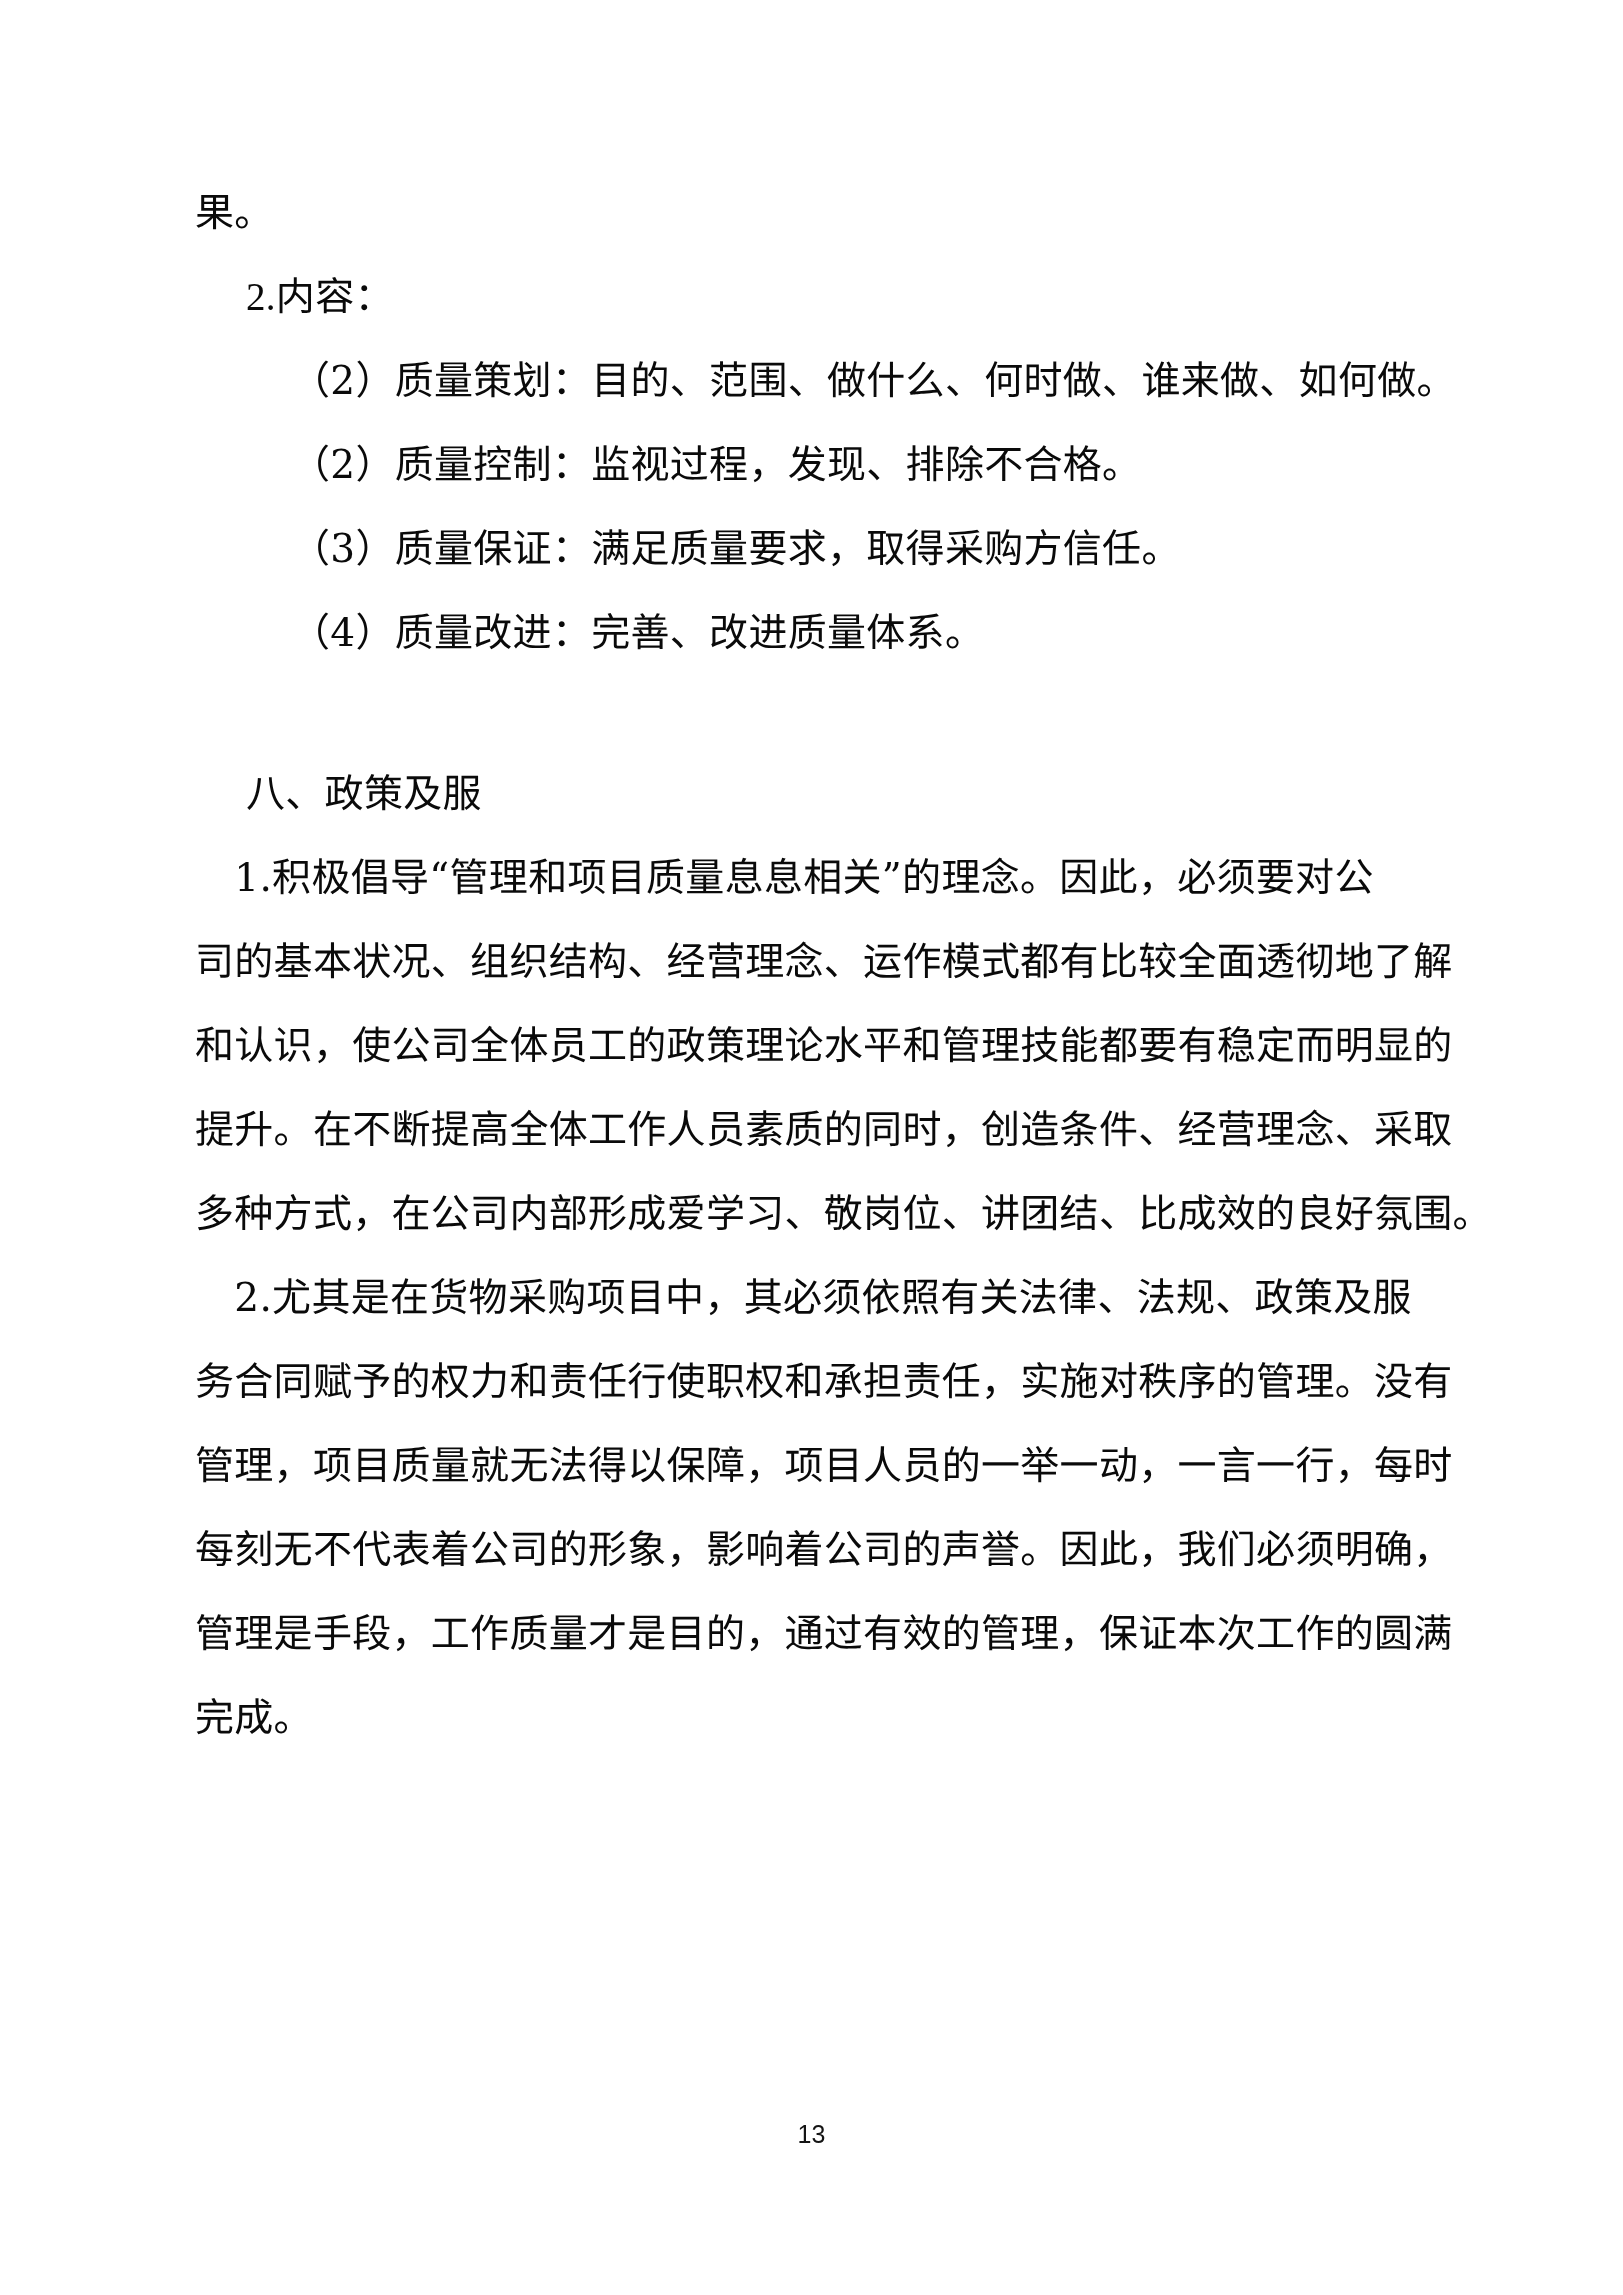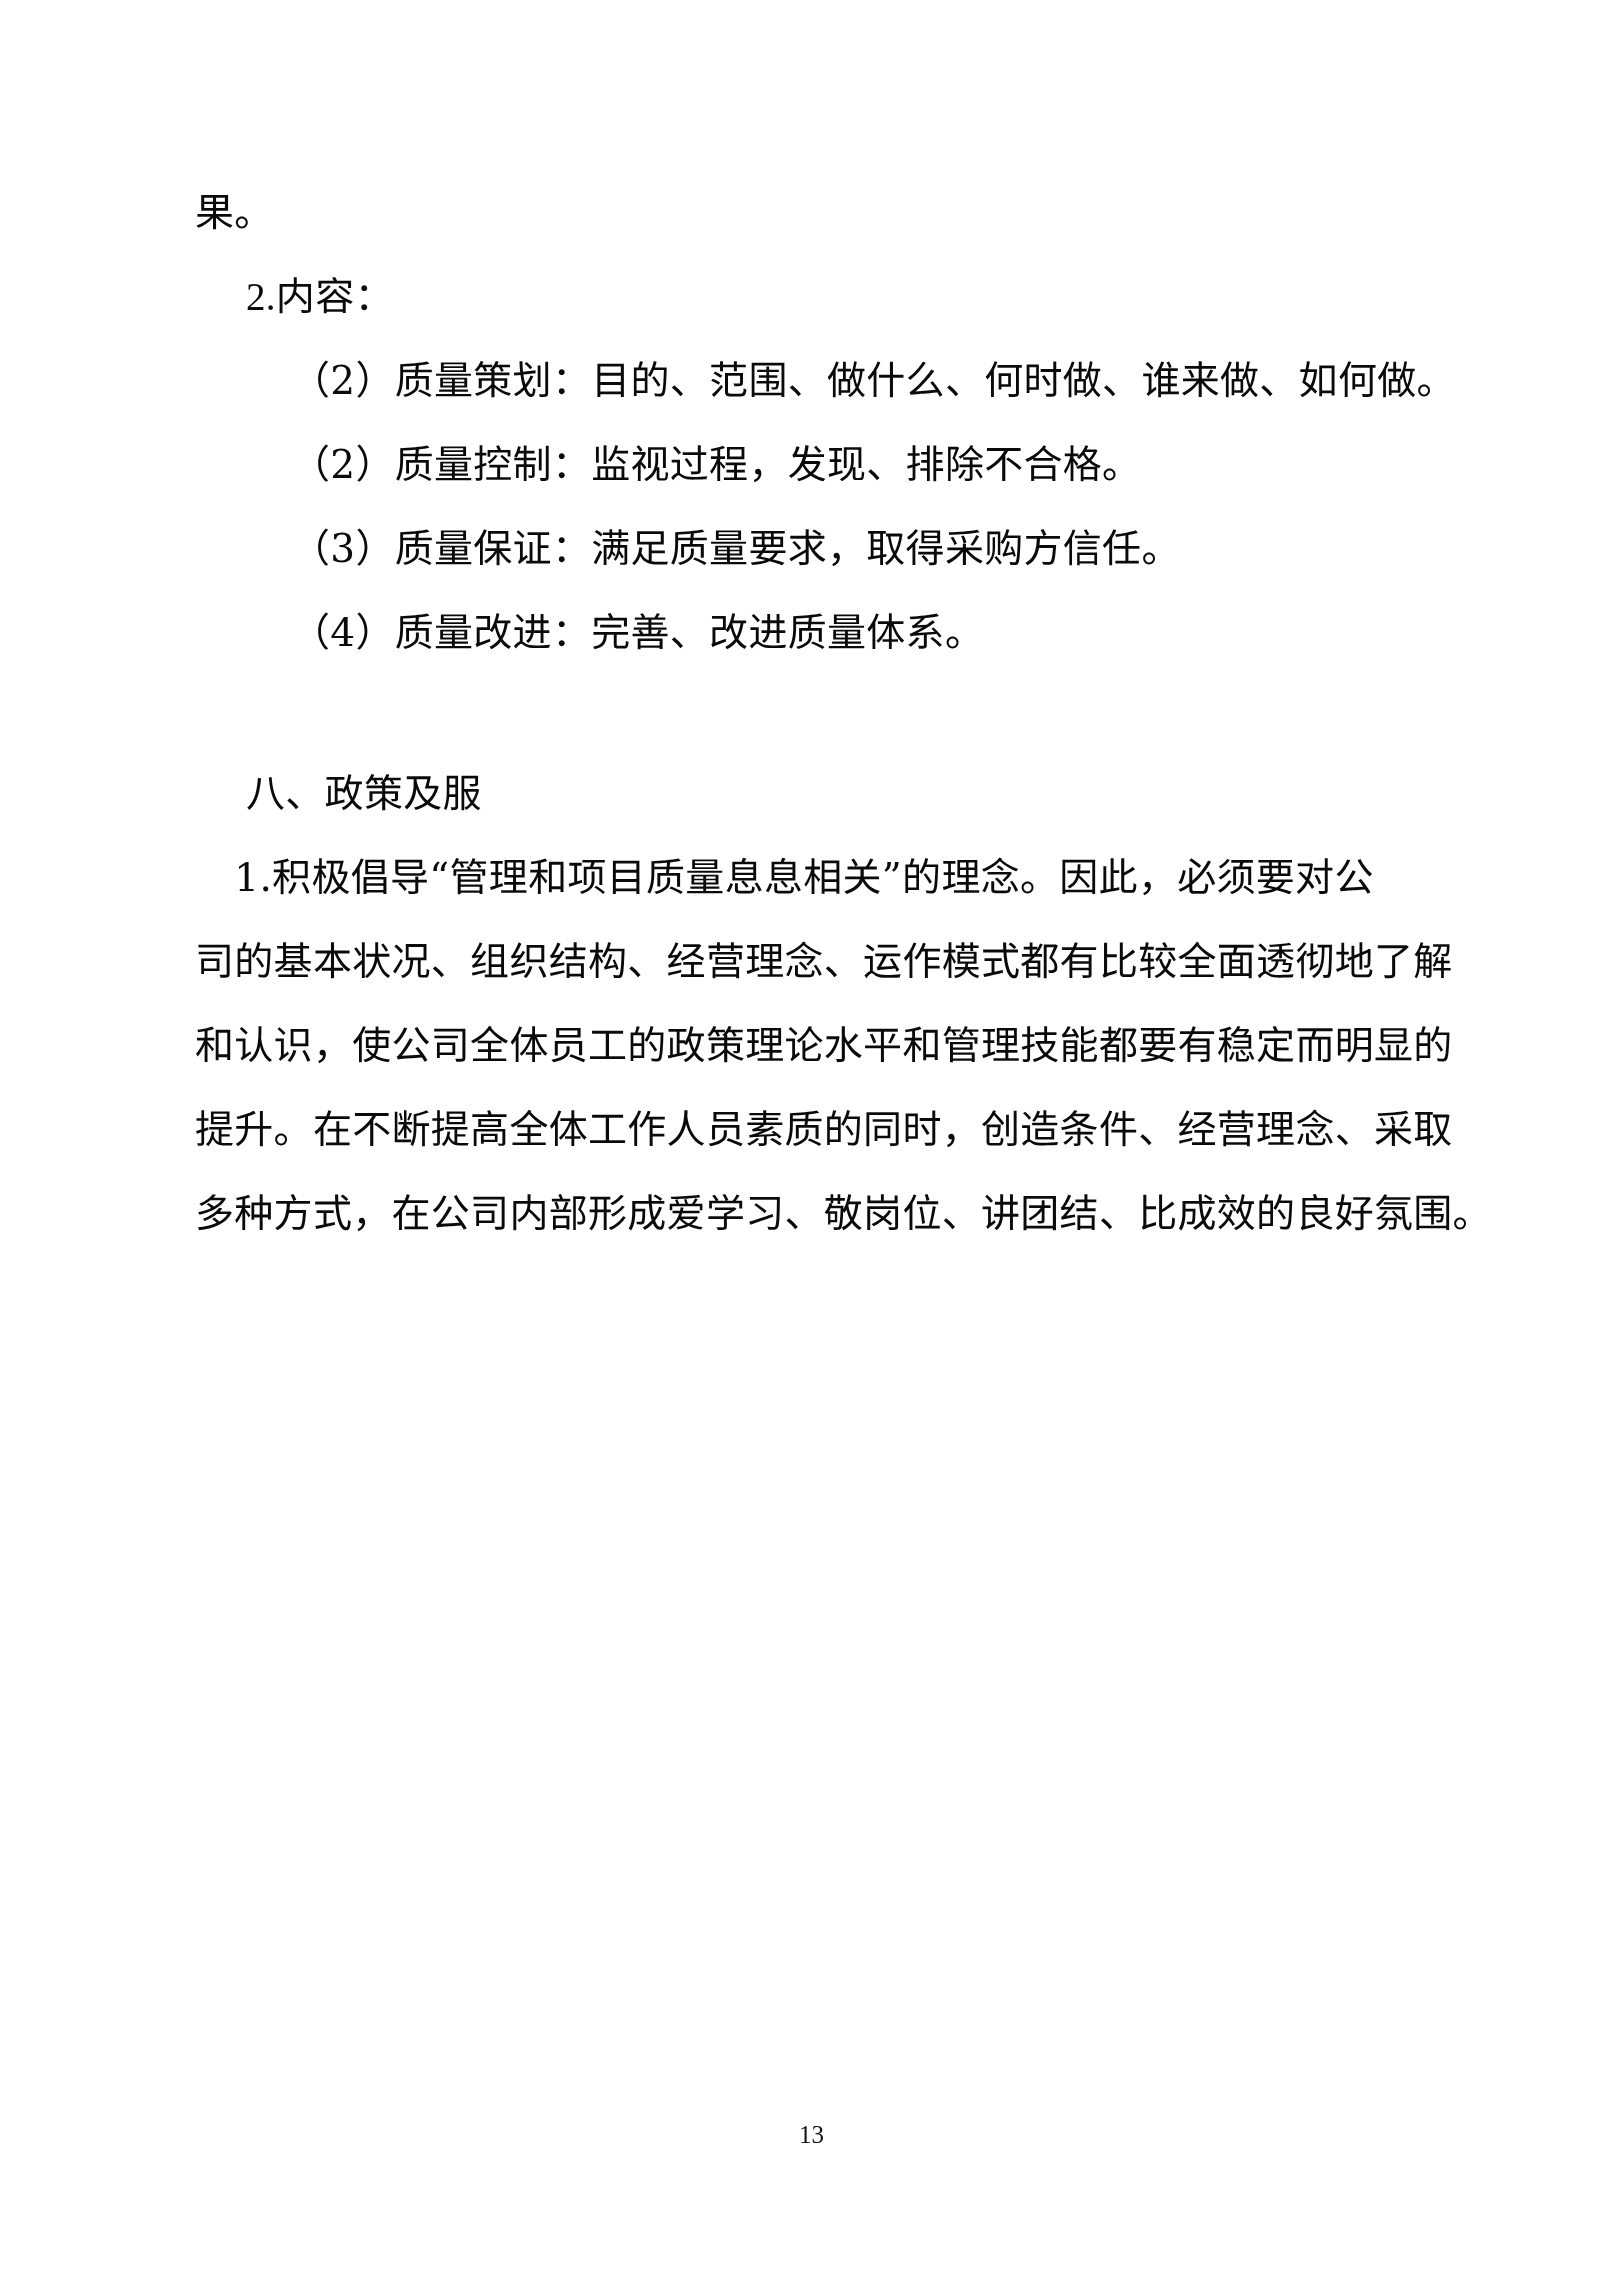--- a/index.html
+++ b/index.html
@@ -54,21 +54,21 @@
   
   .page-number {
     position: absolute;
     left: 0;
     right: 0;
     top: 2119px;
     text-align: center;
     font-size: 25px;
     line-height: 31px;
     color: #141414;
-    font-family: Liberation Serif, serif;
+    font-family: Liberation Sans, sans-serif;
   }
 </style>
 </head>
 <body>
 
 <div class="page">
 
   <div class="text-column">
 
     <div>
@@ -102,19 +102,27 @@
     </div>
 
     <div>
       <div class="doc-line indent-0">　1.积极倡导“管理和项目质量息息相关”的理念。因此，必须要对公</div>
       <div class="doc-line indent-0">司的基本状况、组织结构、经营理念、运作模式都有比较全面透彻地了解</div>
       <div class="doc-line indent-0">和认识，使公司全体员工的政策理论水平和管理技能都要有稳定而明显的</div>
       <div class="doc-line indent-0">提升。在不断提高全体工作人员素质的同时，创造条件、经营理念、采取</div>
       <div class="doc-line indent-0">多种方式，在公司内部形成爱学习、敬岗位、讲团结、比成效的良好氛围。</div>
     </div>
 
+    <div>
+      <div class="doc-line indent-0">　2.尤其是在货物采购项目中，其必须依照有关法律、法规、政策及服</div>
+      <div class="doc-line indent-0">务合同赋予的权力和责任行使职权和承担责任，实施对秩序的管理。没有</div>
+      <div class="doc-line indent-0">管理，项目质量就无法得以保障，项目人员的一举一动，一言一行，每时</div>
+      <div class="doc-line indent-0">每刻无不代表着公司的形象，影响着公司的声誉。因此，我们必须明确，</div>
+      <div class="doc-line indent-0">管理是手段，工作质量才是目的，通过有效的管理，保证本次工作的圆满</div>
+      <div class="doc-line indent-0">完成。</div>
+    </div>
 
   </div>
 
   <div class="page-number">13</div>
 
 </div>
 
 
 </body></html>

